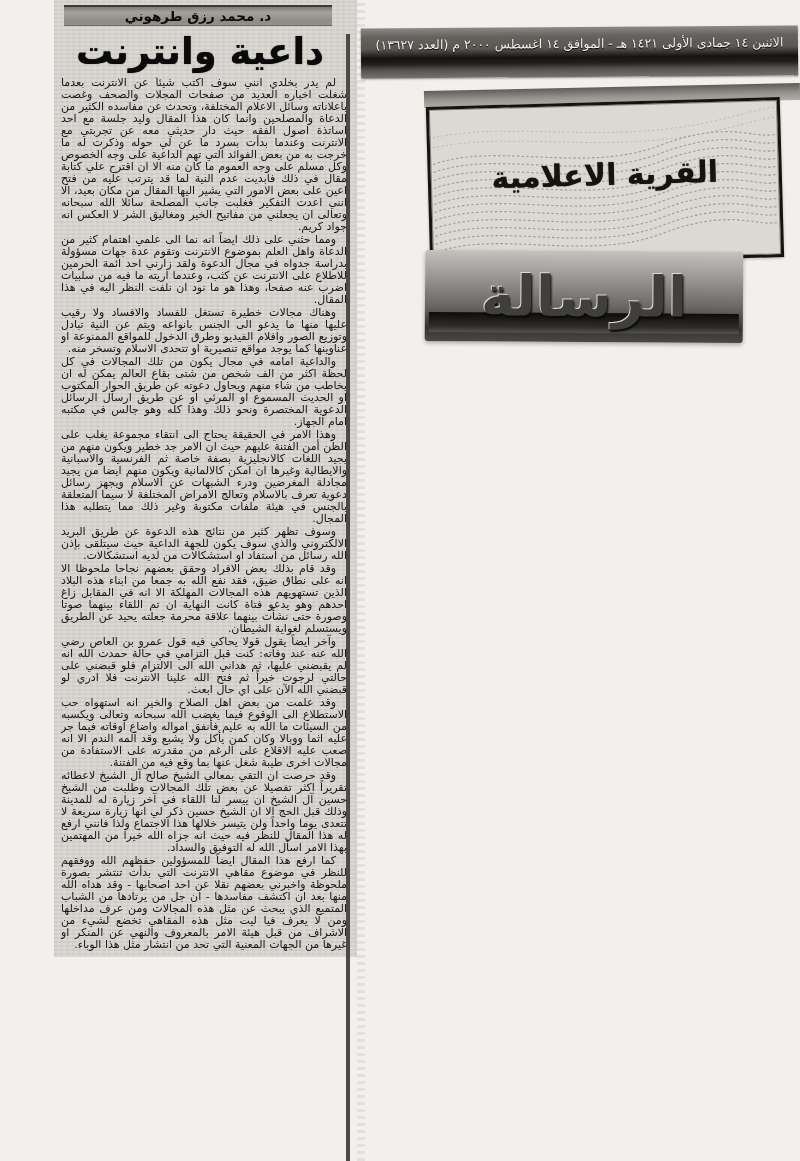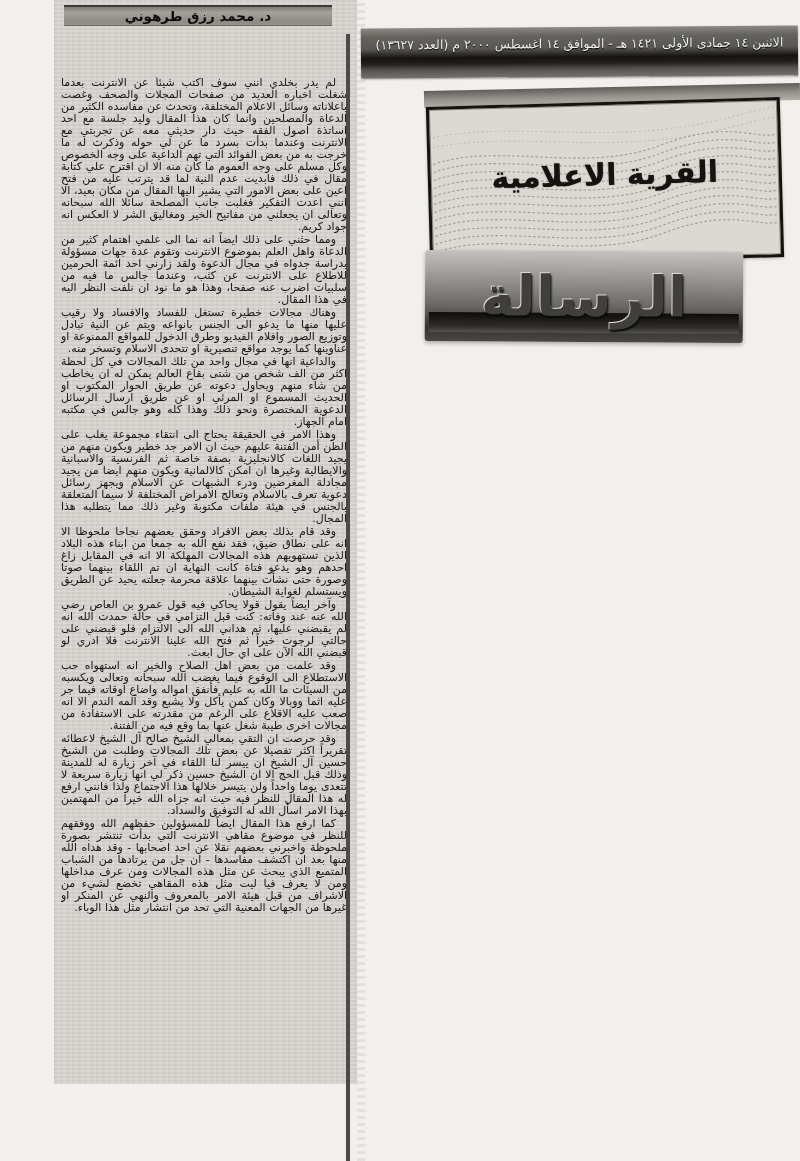--- a/index.html
+++ b/index.html
@@ -3,21 +3,21 @@
 <meta charset="utf-8">
 <style>
   html,body{margin:0;padding:0;background:#ffffff;}
   .page{
     position:relative;width:800px;height:1161px;overflow:hidden;
     background:#f2f0ec;
     font-family:"DejaVu Sans",sans-serif;
   }
   
   .clipping{
-    position:absolute;left:54px;top:0;width:303px;height:1084px;
+    position:absolute;left:54px;top:0;width:303px;height:957px;
     background:#d9d6d1;
     background-image:repeating-linear-gradient(0deg,rgba(255,255,255,.05) 0 2px,rgba(0,0,0,.03) 2px 4px),
                      repeating-linear-gradient(90deg,rgba(0,0,0,.02) 0 3px,rgba(255,255,255,.03) 3px 6px);
   }
   .torn-edge{
     position:absolute;left:357px;top:0;width:8px;height:1161px;
     background:repeating-linear-gradient(0deg,rgba(120,115,108,.25) 0 3px,rgba(240,238,234,.2) 3px 7px);
     opacity:.5;
   }
   .column-rule{
@@ -98,26 +98,28 @@
 </style>
 </head>
 <body>
 
 <div class="page">
 
   <div class="clipping">
     <div class="author-bar" style="position:absolute;left:10px;top:5px;">
       <span dir="rtl">د. محمد رزق طرهوني</span>
     </div>
+    <div class="article-title" style="position:absolute;left:4px;top:27px;" dir="rtl">داعية وانترنت</div>
     <div class="article-body" style="position:absolute;left:7px;top:77px;" dir="rtl">
         <p>لم يدر بخلدي انني سوف اكتب شيئاً عن الانترنت بعدما شغلت اخباره العديد من صفحات المجلات والصحف وغصت باعلاناته وسائل الاعلام المختلفة، وتحدث عن مفاسده الكثير من الدعاة والمصلحين وانما كان هذا المقال وليد جلسة مع احد اساتذة اصول الفقه حيث دار حديثي معه عن تجربتي مع الانترنت وعندما بدأت بسرد ما عن لي حوله وذكرت له ما خرجت به من بعض الفوائد التي تهم الداعية على وجه الخصوص وكل مسلم على وجه العموم ما كان منه الا ان اقترح علي كتابة مقال في ذلك فابديت عدم النية لما قد يترتب عليه من فتح اعين على بعض الامور التي يشير اليها المقال من مكان بعيد، الا انني اعدت التفكير فغلبت جانب المصلحة سائلا الله سبحانه وتعالى ان يجعلني من مفاتيح الخير ومغاليق الشر لا العكس انه جواد كريم.</p>
-        <p>ومما حثني على ذلك ايضاً انه نما الى علمي اهتمام كثير من الدعاة واهل العلم بموضوع الانترنت وتقوم عدة جهات مسؤولة بدراسة جدواه في مجال الدعوة ولقد زارني احد ائمة الحرمين للاطلاع على الانترنت عن كثب، وعندما جالس ما فيه من سلبيات اضرب عنه صفحا، وهذا هو ما نود ان نلفت النظر اليه في هذا المقال.</p>
+        <p>ومما حثني على ذلك ايضاً انه نما الى علمي اهتمام كثير من الدعاة واهل العلم بموضوع الانترنت وتقوم عدة جهات مسؤولة بدراسة جدواه في مجال الدعوة ولقد زارني احد ائمة الحرمين للاطلاع على الانترنت عن كثب، وعندما اريته ما فيه من سلبيات اضرب عنه صفحا، وهذا هو ما نود ان نلفت النظر اليه في هذا المقال.</p>
         <p>وهناك مجالات خطيرة تستغل للفساد والافساد ولا رقيب عليها منها ما يدعو الى الجنس بانواعه ويتم عن النية تبادل وتوزيع الصور وافلام الفيديو وطرق الدخول للمواقع الممنوعة او عناوينها كما يوجد مواقع تنصيرية او تتحدى الاسلام وتسخر منه.</p>
-        <p>والداعية انها في مجال واحد من تلك المجالات في كل لحظة اكثر من الف شخص من شتى بقاع العالم يمكن له ان يخاطب من شاء منهم ويحاول دعوته عن طريق الحوار المكتوب او الحديث المسموع او المرئي او عن طريق ارسال الرسائل الدعوية المختصرة ونحو ذلك وهذا كله وهو جالس في مكتبه امام الجهاز.</p>
+        <p>والداعية امامه في مجال يكون من تلك المجالات في كل لحظة اكثر من الف شخص من شتى بقاع العالم يمكن له ان يخاطب من شاء منهم ويحاول دعوته عن طريق الحوار المكتوب او الحديث المسموع او المرئي او عن طريق ارسال الرسائل الدعوية المختصرة ونحو ذلك وهذا كله وهو جالس في مكتبه امام الجهاز.</p>
         <p>وهذا الامر في الحقيقة يحتاج الى انتقاء مجموعة يغلب على الظن أمن الفتنة عليهم حيث ان الامر جد خطير ويكون منهم من يجيد اللغات كالانجليزية بصفة خاصة ثم الفرنسية والاسبانية والايطالية وغيرها ان امكن كالالمانية ويكون منهم ايضا من يجيد مجادلة المغرضين ودرء الشبهات عن الاسلام ويجهز رسائل دعوية تعرف بالاسلام وتعالج الامراض المختلفة لا سيما المتعلقة بالجنس في هيئة ملفات مكتوبة وغير ذلك مما يتطلبه هذا المجال.</p>
+        <p>وسوف تظهر كثير من نتائج هذه الدعوة عن طريق البريد الالكتروني والذي سوف يكون للجهة الداعية حيث سيتلقى بإذن الله رسائل من استفاد او استشكالات من لديه استشكالات.</p>
         <p>وقد قام بذلك بعض الافراد وحقق بعضهم نجاحا ملحوظا الا انه على نطاق ضيق، فقد نفع الله به جمعا من ابناء هذه البلاد الذين تستهويهم هذه المجالات المهلكة الا انه في المقابل زاغ احدهم وهو يدعو فتاة كانت النهاية ان تم اللقاء بينهما صوتا وصورة حتى نشأت بينهما علاقة محرمة جعلته يحيد عن الطريق ويستسلم لغواية الشيطان.</p>
         <p>وآخر ايضاً يقول قولا يحاكي فيه قول عمرو بن العاص رضي الله عنه عند وفاته: كنت قبل التزامي في حالة حمدت الله انه لم يقبضني عليها، ثم هداني الله الى الالتزام فلو قبضني على حالتي لرجوت خيراً ثم فتح الله علينا الانترنت فلا ادري لو قبضني الله الآن على اي حال ابعث.</p>
         <p>وقد علمت من بعض اهل الصلاح والخير انه استهواه حب الاستطلاع الى الوقوع فيما يغضب الله سبحانه وتعالى ويكسبه من السيئات ما الله به عليم فأنفق امواله واضاع اوقاته فيما جر عليه اثما ووبالا وكان كمن يأكل ولا يشبع وقد آلمه الندم الا انه صعب عليه الاقلاع على الرغم من مقدرته على الاستفادة من مجالات اخرى طيبة شغل عنها بما وقع فيه من الفتنة.</p>
         <p>وقد حرصت ان التقي بمعالي الشيخ صالح آل الشيخ لاعطائه تقريراً اكثر تفصيلا عن بعض تلك المجالات وطلبت من الشيخ حسين آل الشيخ ان ييسر لنا اللقاء في آخر زيارة له للمدينة وذلك قبل الحج الا ان الشيخ حسين ذكر لي انها زيارة سريعة لا تتعدى يوما واحداً ولن يتيسر خلالها هذا الاجتماع ولذا فانني ارفع له هذا المقال للنظر فيه حيث انه جزاه الله خيرا من المهتمين بهذا الامر اسأل الله له التوفيق والسداد.</p>
         <p>كما ارفع هذا المقال ايضاً للمسؤولين حفظهم الله ووفقهم للنظر في موضوع مقاهي الانترنت التي بدأت تنتشر بصورة ملحوظة واخبرني بعضهم نقلا عن احد اصحابها - وقد هداه الله منها بعد ان اكتشف مفاسدها - ان جل من يرتادها من الشباب المتميع الذي يبحث عن مثل هذه المجالات ومن عرف مداخلها ومن لا يعرف فيا ليت مثل هذه المقاهي تخضع لشيء من الاشراف من قبل هيئة الامر بالمعروف والنهي عن المنكر او غيرها من الجهات المعنية التي تحد من انتشار مثل هذا الوباء.</p>
       </div>
   </div>
 
   <div class="column-rule"></div>
   <div class="torn-edge"></div>

